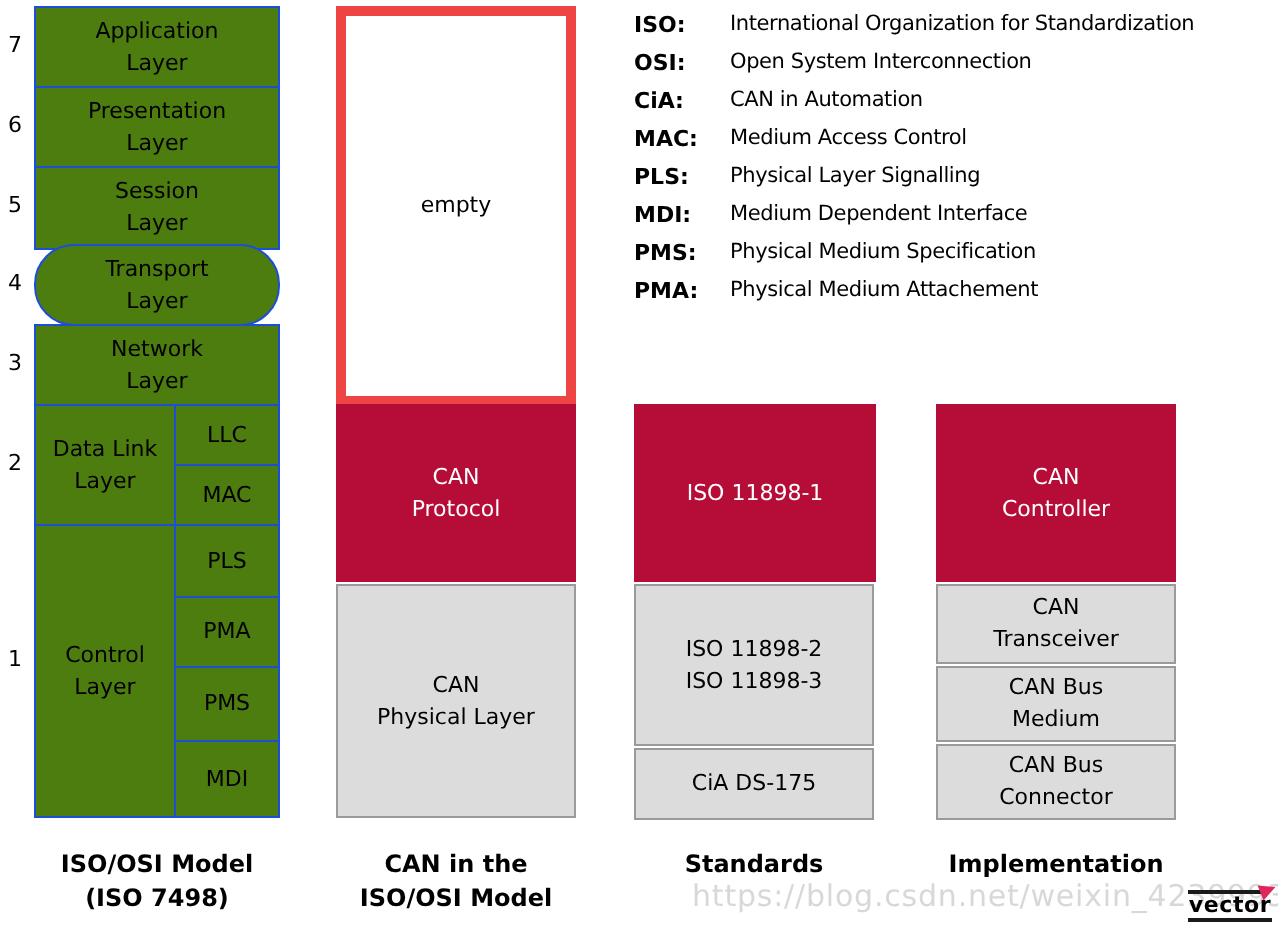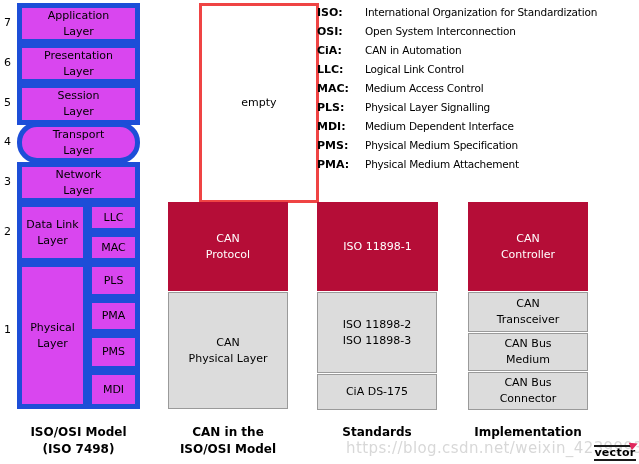--- a/index.html
+++ b/index.html
@@ -6,22 +6,22 @@
   #canvas{
     position:relative;width:639px;height:464px;background:#fff;overflow:hidden;
     font-family:"DejaVu Sans","Liberation Sans",sans-serif;color:#000;
   }
   
   .cell,.redbox,.graybox,.whitebox{
     position:absolute;box-sizing:border-box;
     display:flex;align-items:center;justify-content:center;
     text-align:center;font-size:11px;line-height:16px;white-space:pre-line;
   }
-  .cell{border:5px solid #1d4ed8;background:#d946ef;}
-  .whitebox{border:3px solid #ef4444;background:#fff;margin-left:31px;}
+  .cell{border:1px solid #1d4ed8;background:#4d7c0f;}
+  .whitebox{border:5px solid #ef4444;background:#fff;}
   .redbox{background:#b50d37;color:#fff;border:none;}
   .graybox{background:#dcdcdc;border:1px solid #9a9a9a;}
   .num{position:absolute;left:0;width:15px;height:16px;line-height:16px;
        text-align:center;font-size:11px;}
   .caption{position:absolute;font-weight:bold;font-size:12px;line-height:17px;
        text-align:center;white-space:pre-line;}
   
   #n7{top:15px;} #n6{top:55px;} #n5{top:95px;} #n4{top:134px;}
   #n3{top:174px;} #n2{top:224px;} #n1{top:322px;}
   
@@ -91,21 +91,21 @@
   <div class="cell c-pres">Presentation
 Layer</div>
   <div class="cell c-ses">Session
 Layer</div>
   <div class="cell c-tra">Transport
 Layer</div>
   <div class="cell c-net">Network
 Layer</div>
   <div class="cell c-dl">Data Link
 Layer</div>
-  <div class="cell c-phy">Physical
+  <div class="cell c-phy">Control
 Layer</div>
   <div class="cell c-llc">LLC</div>
   <div class="cell c-pls">PLS</div>
   <div class="cell c-mac">MAC</div>
   <div class="cell c-pms">PMS</div>
   <div class="cell c-pma">PMA</div>
   <div class="cell c-mdi">MDI</div>
 
   <div class="whitebox b-empty">empty</div>
   <div class="redbox b-proto">CAN
@@ -141,24 +141,20 @@
     </div>
     <div class="legend-row">
       <span class="legend-abbr">OSI:</span>
       <span class="legend-def">Open System Interconnection</span>
     </div>
     <div class="legend-row">
       <span class="legend-abbr">CiA:</span>
       <span class="legend-def">CAN in Automation</span>
     </div>
     <div class="legend-row">
-      <span class="legend-abbr">LLC:</span>
-      <span class="legend-def">Logical Link Control</span>
-    </div>
-    <div class="legend-row">
       <span class="legend-abbr">MAC:</span>
       <span class="legend-def">Medium Access Control</span>
     </div>
     <div class="legend-row">
       <span class="legend-abbr">PLS:</span>
       <span class="legend-def">Physical Layer Signalling</span>
     </div>
     <div class="legend-row">
       <span class="legend-abbr">MDI:</span>
       <span class="legend-def">Medium Dependent Interface</span>

